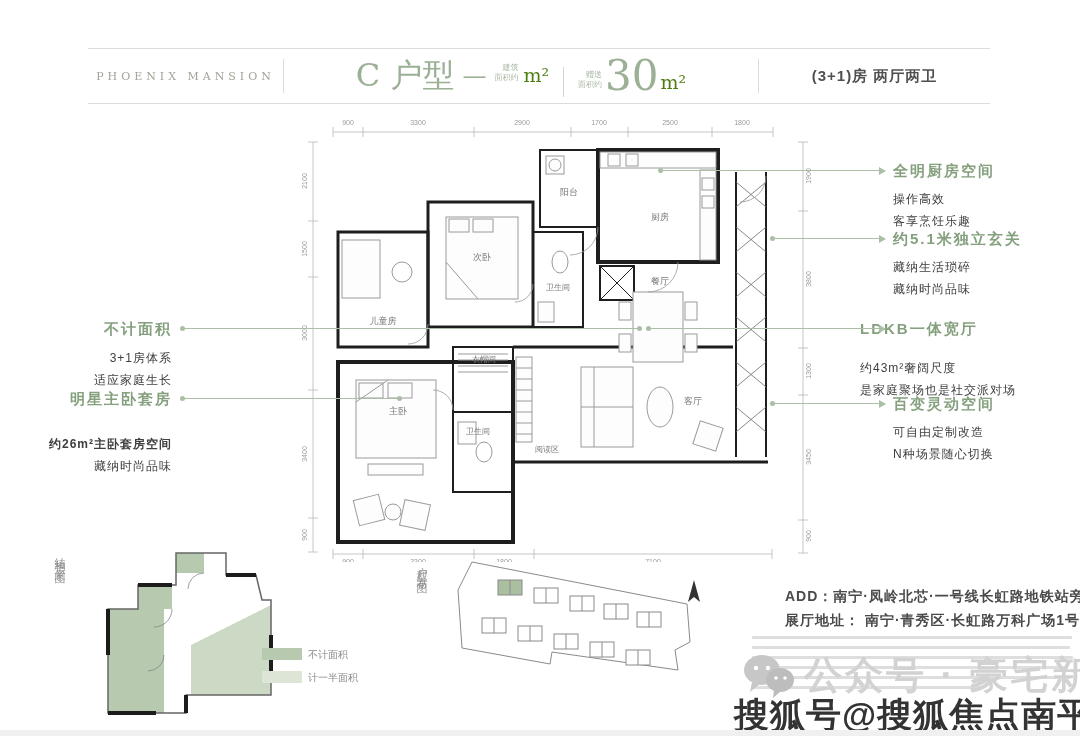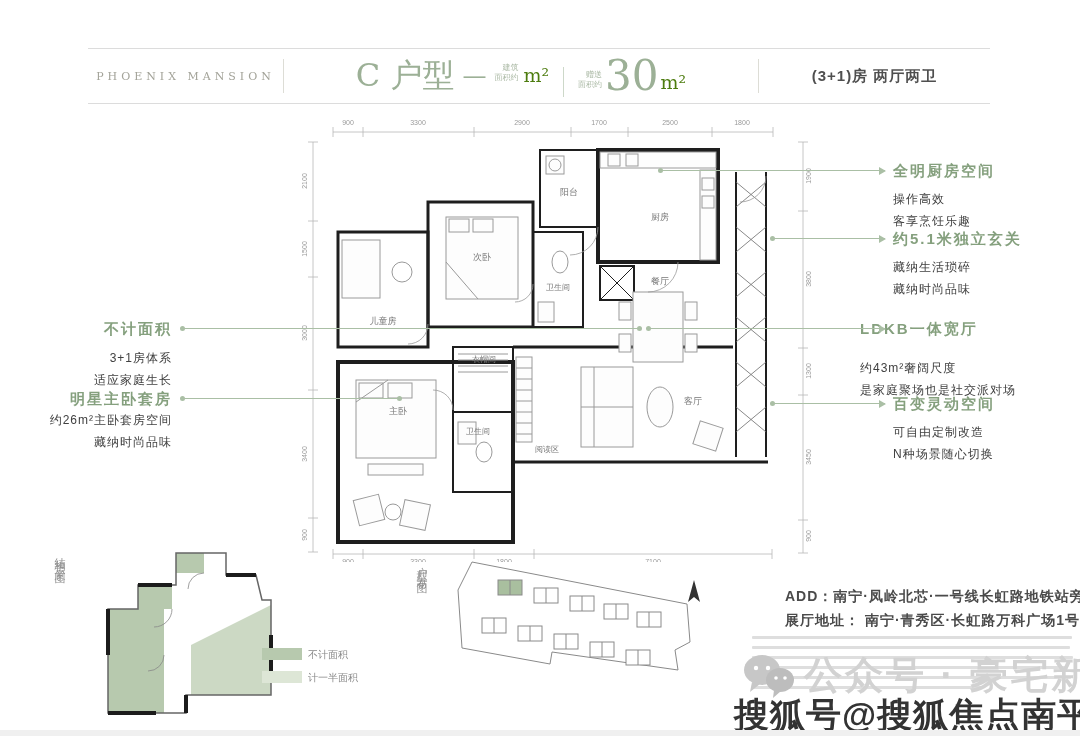--- a/index.html
+++ b/index.html
@@ -241,21 +241,21 @@
   <div class="co-line" style="margin-top:8px;">3+1房体系</div>
   <div class="co-line">适应家庭生长</div>
 </div>
 <div class="abs leader" style="left:182px;top:328px;width:458px;">
     <span class="dotL"></span>
     <span class="dotR"></span>
   </div>
 
 <div class="abs co-left" style="left:20px;top:390px;width:152px;">
   <div class="co-title">明星主卧套房</div>
-  <div class="co-line" style="margin-top:0;">约26m²主卧套房空间</div>
+  <div class="co-line" style="margin-top:24px;font-weight:bold;">约26m²主卧套房空间</div>
   <div class="co-line">藏纳时尚品味</div>
 </div>
 <div class="abs leader" style="left:182px;top:398px;width:218px;">
     <span class="dotL"></span>
     <span class="dotR"></span>
   </div>
 
 <div class="abs" style="left:893px;top:162px;width:180px;">
   <div class="co-title">全明厨房空间</div>
   <div class="co-line" style="margin-top:7px;">操作高效</div>

